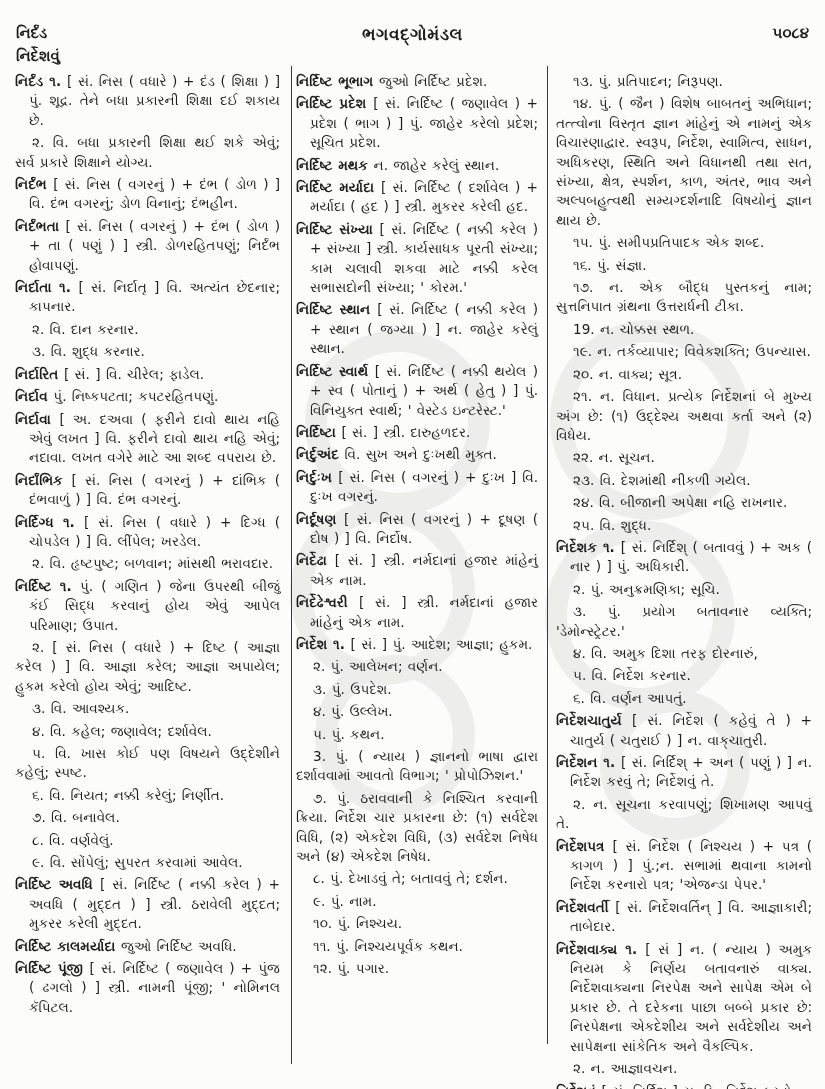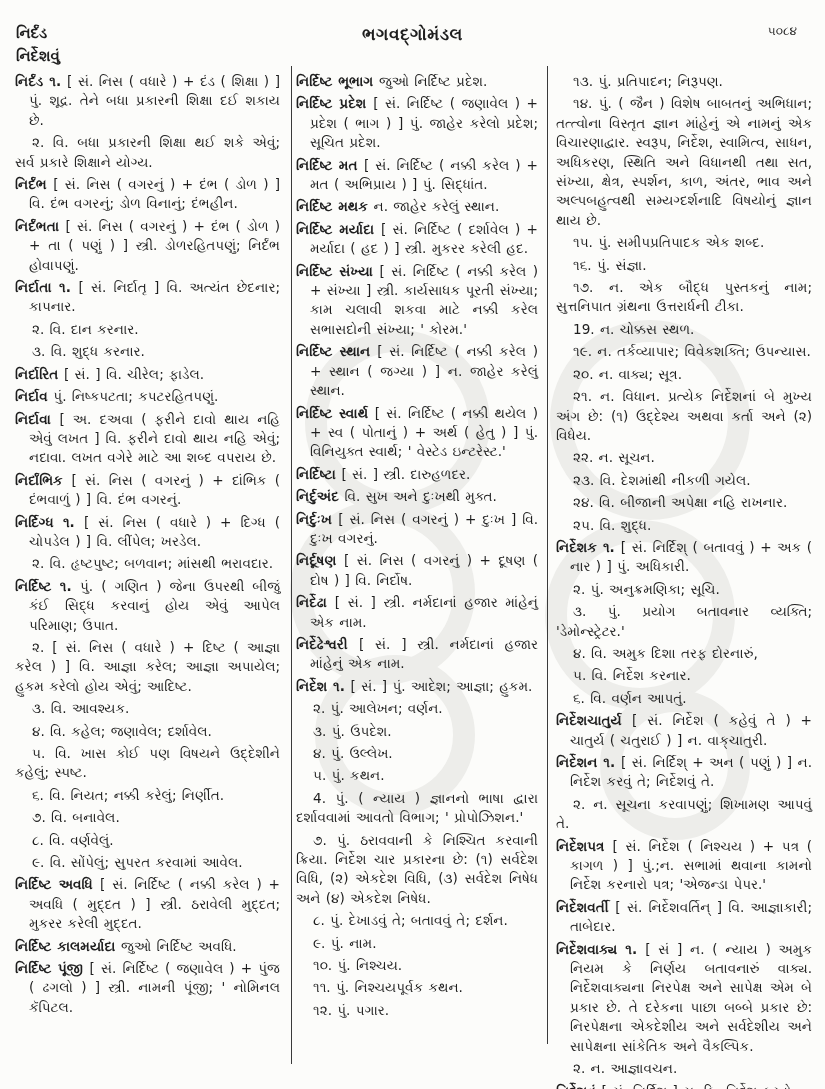--- a/index.html
+++ b/index.html
@@ -23,22 +23,22 @@
   .header{position:absolute;top:22px;left:0;right:0;z-index:2;}
   .running-head{
     position:absolute;left:16px;top:0;
     font-size:15px;font-weight:bold;line-height:23px;white-space:nowrap;
   }
   .page-title{
     position:absolute;left:0;right:0;top:2px;text-align:center;
     font-size:17px;font-weight:bold;letter-spacing:.5px;
   }
   .page-number{
-    position:absolute;right:28px;top:2px;
-    font-size:12px;font-weight:normal;
+    position:absolute;right:16px;top:2px;
+    font-size:15px;font-weight:bold;
   }
   
   .body{
     position:absolute;top:72px;left:15px;right:13px;bottom:8px;
     display:flex;z-index:1;justify-content:center;
   }
   .col{box-sizing:border-box;}
   .col-1{width:273px;padding-right:8px;}
   .col-2{width:258px;padding-left:8px;padding-right:8px;}
   .col-3{width:266px;padding-left:10px;}
@@ -107,38 +107,37 @@
         <div class="para sense">૭. વિ. બનાવેલ.</div>
         <div class="para sense">૮. વિ. વર્ણવેલું.</div>
         <div class="para sense">૯. વિ. સોંપેલું; સુપરત કરવામાં આવેલ.</div>
         <div class="para entry"><span class="headword">નિર્દિષ્ટ અવધિ </span>[ સં. નિર્દિષ્ટ ( નક્કી કરેલ ) + અવધિ ( મુદ્દત ) ] સ્ત્રી. ઠરાવેલી મુદ્દત; મુકરર કરેલી મુદ્દત.</div>
         <div class="para entry"><span class="headword">નિર્દિષ્ટ કાલમર્યાદા </span>જુઓ નિર્દિષ્ટ અવધિ.</div>
         <div class="para entry"><span class="headword">નિર્દિષ્ટ પૂંજી </span>[ સં. નિર્દિષ્ટ ( જણાવેલ ) + પુંજ ( ઢગલો ) ] સ્ત્રી. નામની પૂંજી; ' નોમિનલ કૅપિટલ.</div>
       </div>
     <div class="col col-2">
         <div class="para entry"><span class="headword">નિર્દિષ્ટ ભૂભાગ </span>જુઓ નિર્દિષ્ટ પ્રદેશ.</div>
         <div class="para entry"><span class="headword">નિર્દિષ્ટ પ્રદેશ </span>[ સં. નિર્દિષ્ટ ( જણાવેલ ) + પ્રદેશ ( ભાગ ) ] પું. જાહેર કરેલો પ્રદેશ; સૂચિત પ્રદેશ.</div>
-        <div class="para entry"><span class="headword">નિર્દિષ્ટ મત </span>[ સં. નિર્દિષ્ટ ( નક્કી કરેલ ) + મત ( અભિપ્રાય ) ] પું. સિદ્ધાંત.</div>
         <div class="para entry"><span class="headword">નિર્દિષ્ટ મથક </span>ન. જાહેર કરેલું સ્થાન.</div>
         <div class="para entry"><span class="headword">નિર્દિષ્ટ મર્યાદા </span>[ સં. નિર્દિષ્ટ ( દર્શાવેલ ) + મર્યાદા ( હદ ) ] સ્ત્રી. મુકરર કરેલી હદ.</div>
         <div class="para entry"><span class="headword">નિર્દિષ્ટ સંખ્યા </span>[ સં. નિર્દિષ્ટ ( નક્કી કરેલ ) + સંખ્યા ] સ્ત્રી. કાર્યસાધક પૂરતી સંખ્યા; કામ ચલાવી શકવા માટે નક્કી કરેલ સભાસદોની સંખ્યા; ' કોરમ.'</div>
         <div class="para entry"><span class="headword">નિર્દિષ્ટ સ્થાન </span>[ સં. નિર્દિષ્ટ ( નક્કી કરેલ ) + સ્થાન ( જગ્યા ) ] ન. જાહેર કરેલું સ્થાન.</div>
         <div class="para entry"><span class="headword">નિર્દિષ્ટ સ્વાર્થ </span>[ સં. નિર્દિષ્ટ ( નક્કી થયેલ ) + સ્વ ( પોતાનું ) + અર્થ ( હેતુ ) ] પું. વિનિયુક્ત સ્વાર્થ; ' વેસ્ટેડ ઇન્ટરેસ્ટ.'</div>
         <div class="para entry"><span class="headword">નિર્દિષ્ટા </span>[ સં. ] સ્ત્રી. દારુહળદર.</div>
         <div class="para entry"><span class="headword">નિર્દુઅંદ </span>વિ. સુખ અને દુઃખથી મુક્ત.</div>
         <div class="para entry"><span class="headword">નિર્દુઃખ </span>[ સં. નિસ ( વગરનું ) + દુઃખ ] વિ. દુઃખ વગરનું.</div>
         <div class="para entry"><span class="headword">નિર્દૂષણ </span>[ સં. નિસ ( વગરનું ) + દૂષણ ( દોષ ) ] વિ. નિર્દોષ.</div>
         <div class="para entry"><span class="headword">નિર્દેઢા </span>[ સં. ] સ્ત્રી. નર્મદાનાં હજાર માંહેનું એક નામ.</div>
         <div class="para entry"><span class="headword">નિર્દેઢેશ્વરી </span>[ સં. ] સ્ત્રી. નર્મદાનાં હજાર માંહેનું એક નામ.</div>
         <div class="para entry"><span class="headword">નિર્દેશ ૧. </span>[ સં. ] પું. આદેશ; આજ્ઞા; હુકમ.</div>
         <div class="para sense">૨. પું. આલેખન; વર્ણન.</div>
         <div class="para sense">૩. પું. ઉપદેશ.</div>
         <div class="para sense">૪. પું. ઉલ્લેખ.</div>
         <div class="para sense">૫. પું. કથન.</div>
-        <div class="para sense">4. પું. ( ન્યાય ) જ્ઞાનનો ભાષા દ્વારા દર્શાવવામાં આવતો વિભાગ; ' પ્રોપોઝિશન.'</div>
+        <div class="para sense">3. પું. ( ન્યાય ) જ્ઞાનનો ભાષા દ્વારા દર્શાવવામાં આવતો વિભાગ; ' પ્રોપોઝિશન.'</div>
         <div class="para sense">૭. પું. ઠરાવવાની કે નિશ્ચિત કરવાની ક્રિયા. નિર્દેશ ચાર પ્રકારના છે: (૧) સર્વદેશ વિધિ, (૨) એકદેશ વિધિ, (૩) સર્વદેશ નિષેધ અને (૪) એકદેશ નિષેધ.</div>
         <div class="para sense">૮. પું. દેખાડવું તે; બતાવવું તે; દર્શન.</div>
         <div class="para sense">૯. પું. નામ.</div>
         <div class="para sense">૧૦. પું. નિશ્ચય.</div>
         <div class="para sense">૧૧. પું. નિશ્ચયપૂર્વક કથન.</div>
         <div class="para sense">૧૨. પું. પગાર.</div>
       </div>
     <div class="col col-3">
         <div class="para sense">૧૩. પું. પ્રતિપાદન; નિરૂપણ.</div>
         <div class="para sense">૧૪. પું. ( જૈન ) વિશેષ બાબતનું અભિધાન; તત્ત્વોના વિસ્તૃત જ્ઞાન માંહેનું એ નામનું એક વિચારણાદ્વાર. સ્વરૂપ, નિર્દેશ, સ્વામિત્વ, સાધન, અધિકરણ, સ્થિતિ અને વિધાનથી તથા સત, સંખ્યા, ક્ષેત્ર, સ્પર્શન, કાળ, અંતર, ભાવ અને અલ્પબહુત્વથી સમ્યગ્દર્શનાદિ વિષયોનું જ્ઞાન થાય છે.</div>

